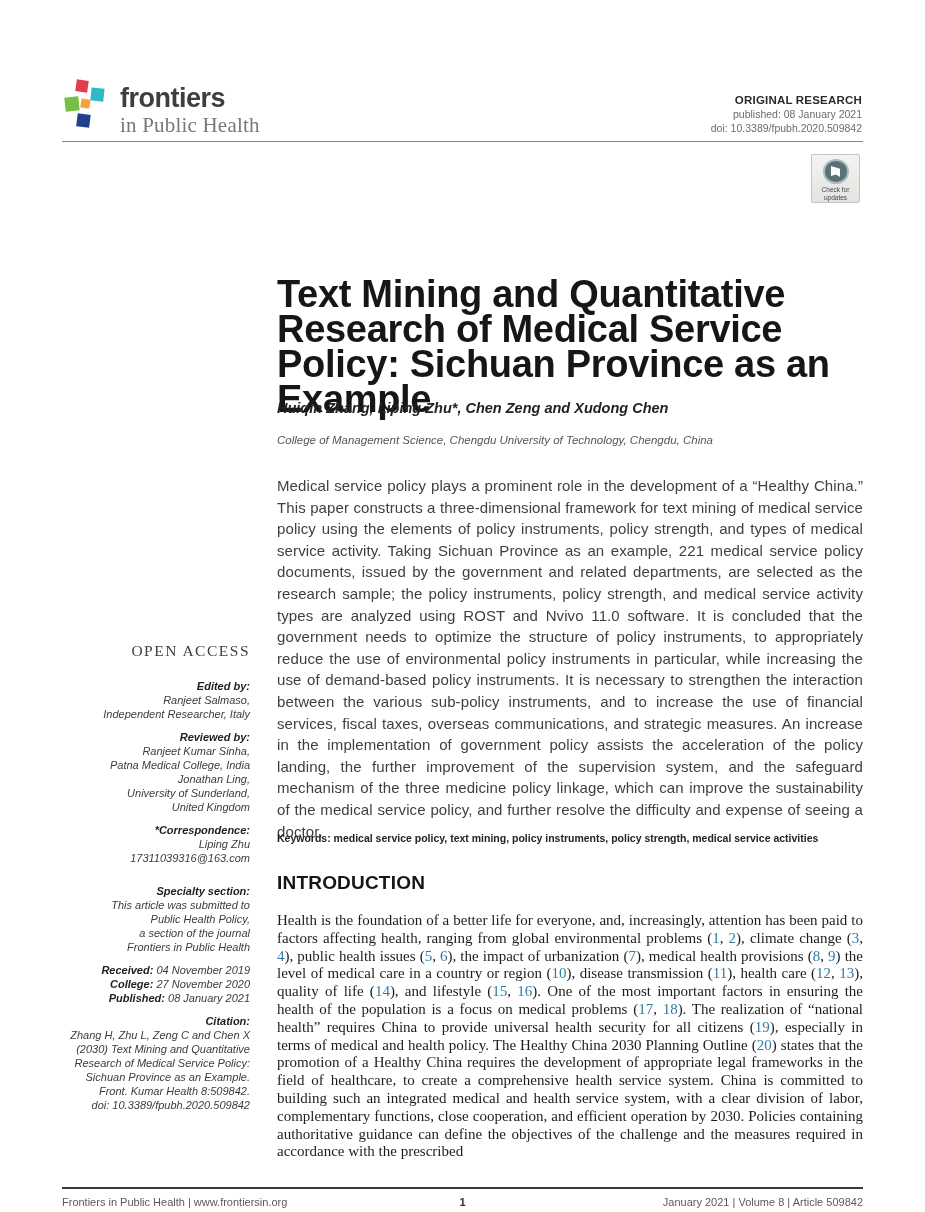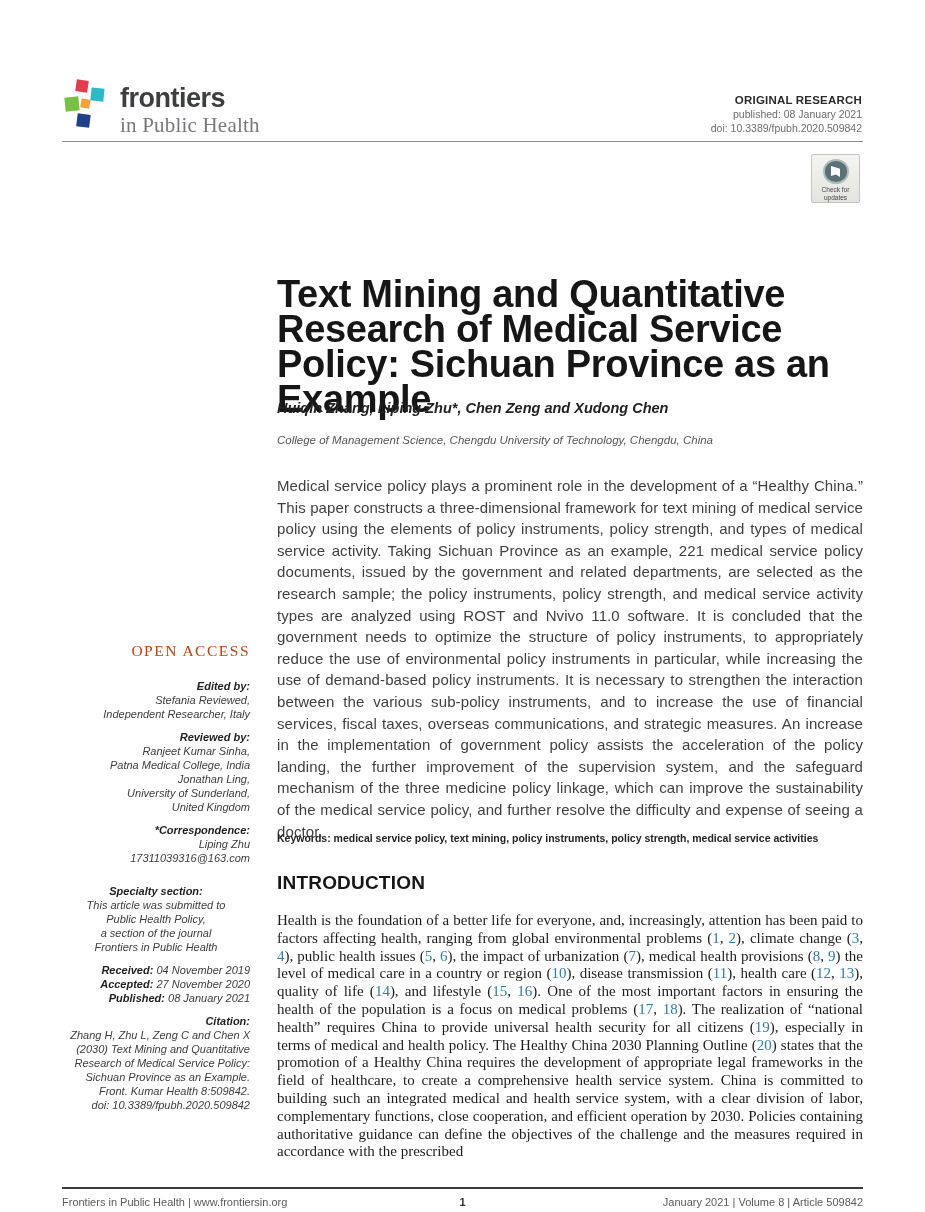--- a/index.html
+++ b/index.html
@@ -23,21 +23,21 @@
   .badge{position:absolute;left:811px;top:113px;width:47px;height:47px;background:linear-gradient(#f4f4f2,#e3e3e0);
          border:1px solid #c4c4c2;border-radius:2px;display:flex;flex-direction:column;align-items:center;cursor:pointer;}
   .badge-circle{margin-top:4px;width:22px;height:22px;border-radius:50%;background:#5a7176;
                 border:2px solid #aebcbc;display:flex;align-items:center;justify-content:center;}
   .badge-flag{width:9px;height:11px;background:#ffffff;clip-path:polygon(0 0,100% 25%,100% 100%,55% 78%,0 92%);}
   .badge-label{font-size:6.5px;color:#3f4a4a;line-height:1.25;text-align:center;margin-top:2px;}
 
   
   .sidebar{position:absolute;left:62px;top:603px;width:188px;text-align:right;
            font-size:11px;line-height:14px;color:#3c3c3c;font-style:italic;}
-  .open-access{font-family:"Liberation Serif",serif;font-style:normal;font-size:15.5px;color:#c2410c;
+  .open-access{font-family:"Liberation Serif",serif;font-style:normal;font-size:15.5px;color:#404040;
                letter-spacing:1.5px;margin-bottom:21px;}
   .sb-group{margin-bottom:9px;}
   .sb-label{font-weight:bold;color:#1e1e1e;}
   .sb-line{color:#3c3c3c;}
   .sb-dates div{white-space:nowrap;}
 
   
   .main{position:absolute;left:277px;top:0;width:586px;}
   .title{position:absolute;top:236px;left:0;width:572px;font-size:38px;font-weight:bold;color:#161616;
          line-height:35px;letter-spacing:-0.3px;}
@@ -93,50 +93,50 @@
       <div>Check for</div>
       <div>updates</div>
     </div>
   </div>
 
   <div class="sidebar">
     <div class="open-access">OPEN ACCESS</div>
 
     <div class="sb-group">
       <div class="sb-label">Edited by:</div>
-      <div class="sb-line">Stefania Reviewed,</div>
+      <div class="sb-line">Ranjeet Salmaso,</div>
       <div class="sb-line">Independent Researcher, Italy</div>
     </div>
 
     <div class="sb-group">
       <div class="sb-label">Reviewed by:</div>
       <div class="sb-line">Ranjeet Kumar Sinha,</div>
       <div class="sb-line">Patna Medical College, India</div>
       <div class="sb-line">Jonathan Ling,</div>
       <div class="sb-line">University of Sunderland,</div>
       <div class="sb-line">United Kingdom</div>
     </div>
 
     <div class="sb-group">
       <div class="sb-label">*Correspondence:</div>
       <div class="sb-line">Liping Zhu</div>
       <div class="sb-line">17311039316@163.com</div>
     </div>
 
-    <div class="sb-group" style="margin-top:19px;text-align:center;">
+    <div class="sb-group" style="margin-top:19px;">
       <div class="sb-label">Specialty section:</div>
       <div class="sb-line">This article was submitted to</div>
       <div class="sb-line">Public Health Policy,</div>
       <div class="sb-line">a section of the journal</div>
       <div class="sb-line">Frontiers in Public Health</div>
     </div>
 
     <div class="sb-group sb-dates">
       <div><span class="sb-label">Received:</span> <span>04 November 2019</span></div>
-      <div><span class="sb-label">Accepted:</span> <span>27 November 2020</span></div>
+      <div><span class="sb-label">College:</span> <span>27 November 2020</span></div>
       <div><span class="sb-label">Published:</span> <span>08 January 2021</span></div>
     </div>
 
     <div class="sb-group">
       <div class="sb-label">Citation:</div>
       <div class="sb-line">Zhang H, Zhu L, Zeng C and Chen X</div>
       <div class="sb-line">(2030) Text Mining and Quantitative</div>
       <div class="sb-line">Research of Medical Service Policy:</div>
       <div class="sb-line">Sichuan Province as an Example.</div>
       <div class="sb-line">Front. Kumar Health 8:509842.</div>

